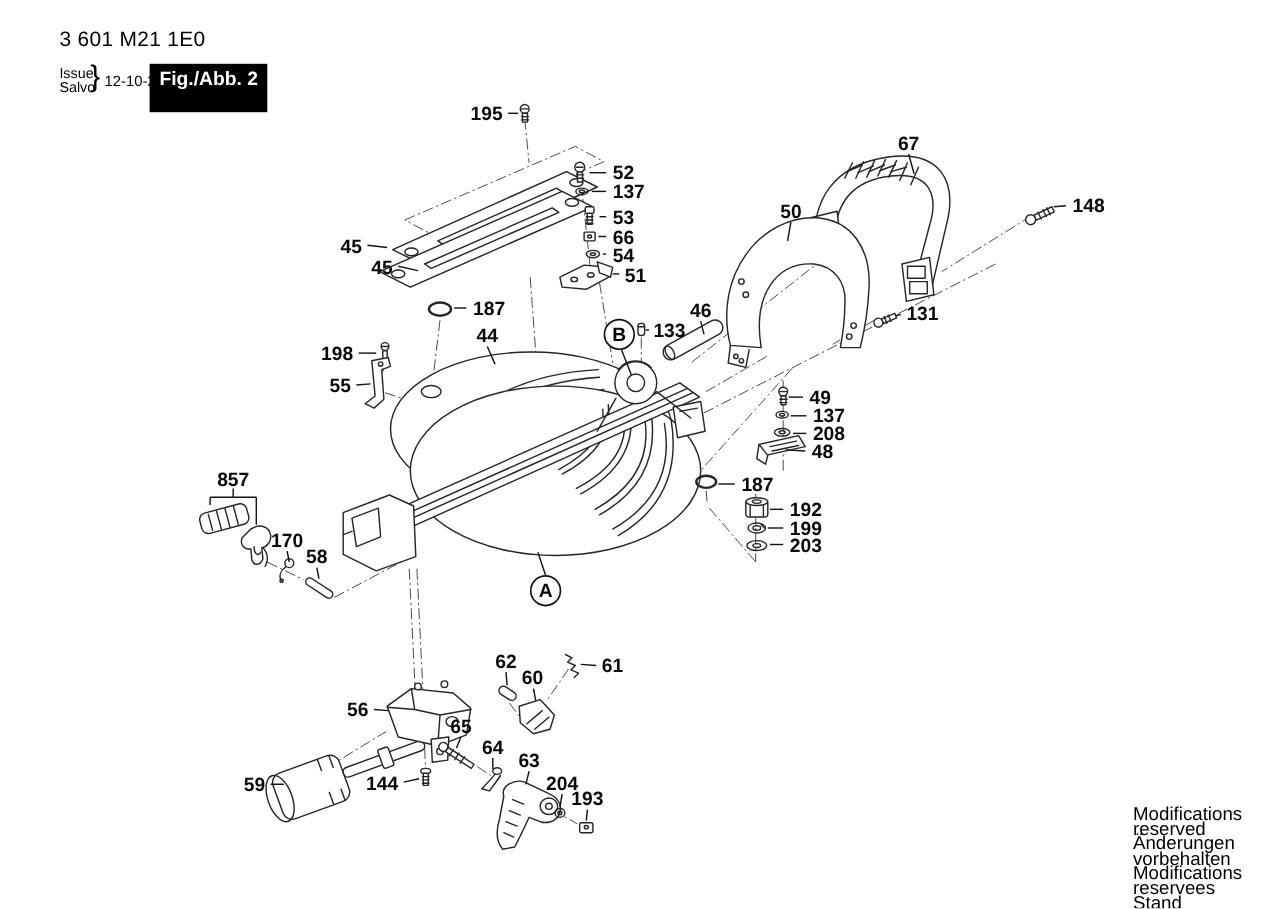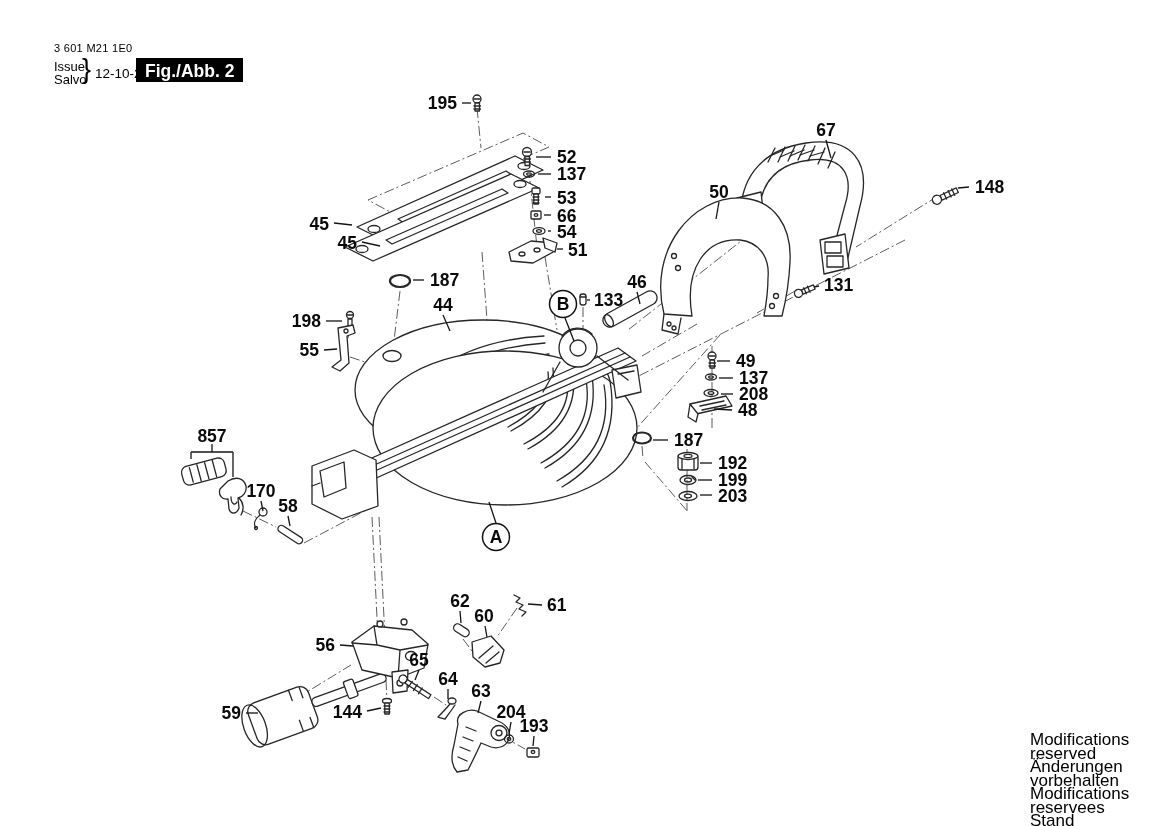--- a/index.html
+++ b/index.html
@@ -1,23 +1,23 @@
 <!DOCTYPE html>
 <html><head>
 <meta charset="utf-8">
 <style>
   html,body{margin:0;padding:0;background:#fff;}
   .page{position:relative;width:1169px;height:826px;background:#fff;overflow:hidden;
         font-family:"Liberation Sans",sans-serif;color:#000;}
-  .hdr-article{position:absolute;left:54px;top:42px;font-size:11px;letter-spacing:.3px;}
+  .hdr-article{position:absolute;left:54px;top:26px;font-size:19px;letter-spacing:.3px;}
   .hdr-issue{position:absolute;left:54px;top:61px;font-size:13px;line-height:12.5px;}
   .hdr-brace{position:absolute;left:82px;top:54px;font-size:27px;font-weight:200;}
   .hdr-date{position:absolute;left:95px;top:66px;font-size:13.5px;}
   .figbox{position:absolute;left:136px;top:58px;background:#000;color:#fff;
-          font-size:17.5px;font-weight:bold;padding:3px 9px 0;}
+          font-size:17.5px;font-weight:bold;padding:3px 9px 20px;}
   .footer{position:absolute;left:1002px;top:733px;font-size:17px;line-height:13.5px;margin-left:28px;}
   svg.diagram{position:absolute;left:0;top:0;}
   .art{fill:none;stroke:#262626;stroke-width:1.3;stroke-linecap:round;stroke-linejoin:round;}
   .artw{fill:#fff;stroke:#262626;stroke-width:1.3;stroke-linejoin:round;}
   .art2{fill:none;stroke:#262626;stroke-width:2.2;}
   .dashes path{fill:none;stroke:#4a4a4a;stroke-width:.9;stroke-dasharray:10 3 2 3;}
   .leader{stroke:#141414;stroke-width:1.3;}
   .part-label{font-family:"Liberation Sans",sans-serif;font-size:17.5px;font-weight:bold;fill:#0a0a0a;}
   .callout-circle{fill:#fff;stroke:#111;stroke-width:1.5;}
 </style>

